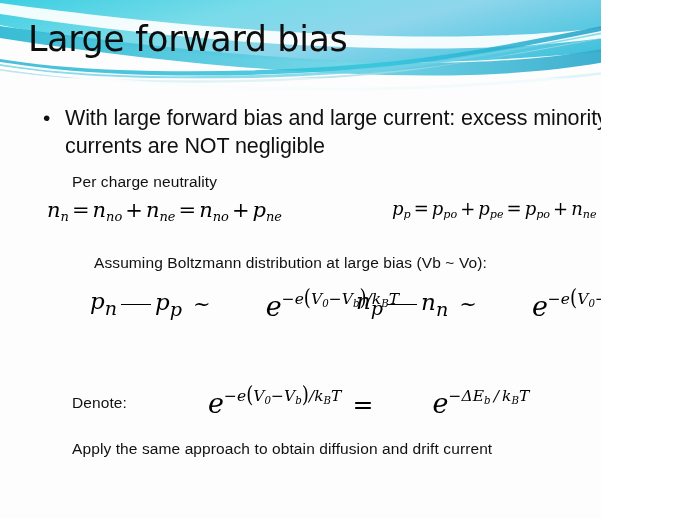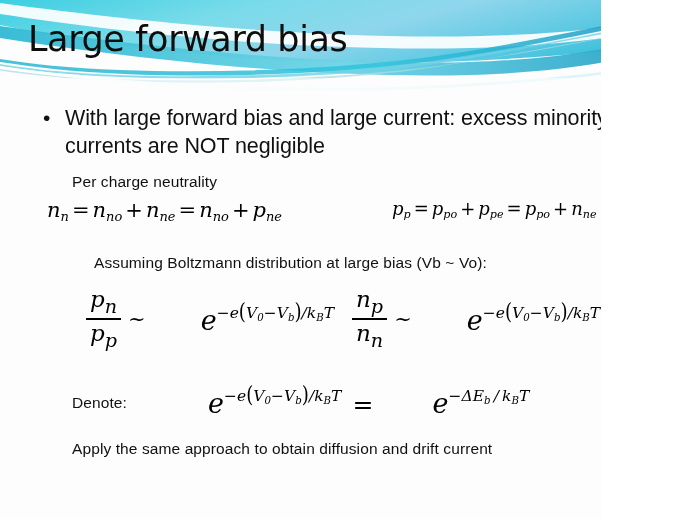--- a/index.html
+++ b/index.html
@@ -121,21 +121,21 @@
     position: absolute;
     display: flex;
     align-items: center;
     font-family: "DejaVu Serif", serif;
     font-style: italic;
     color: #000;
     white-space: nowrap;
   }
   .frac {
     display: inline-flex;
-    flex-direction: column;
+    flex-direction: row;
     align-items: center;
     vertical-align: middle;
     font-size: 23px;
     line-height: 1.06;
   }
   .frac .num { padding: 0 4px 1px 4px; }
   .frac .den { padding: 1px 4px 0 4px; text-align: right; }
   .frac .bar {
     width: 100%;
     min-width: 30px;

